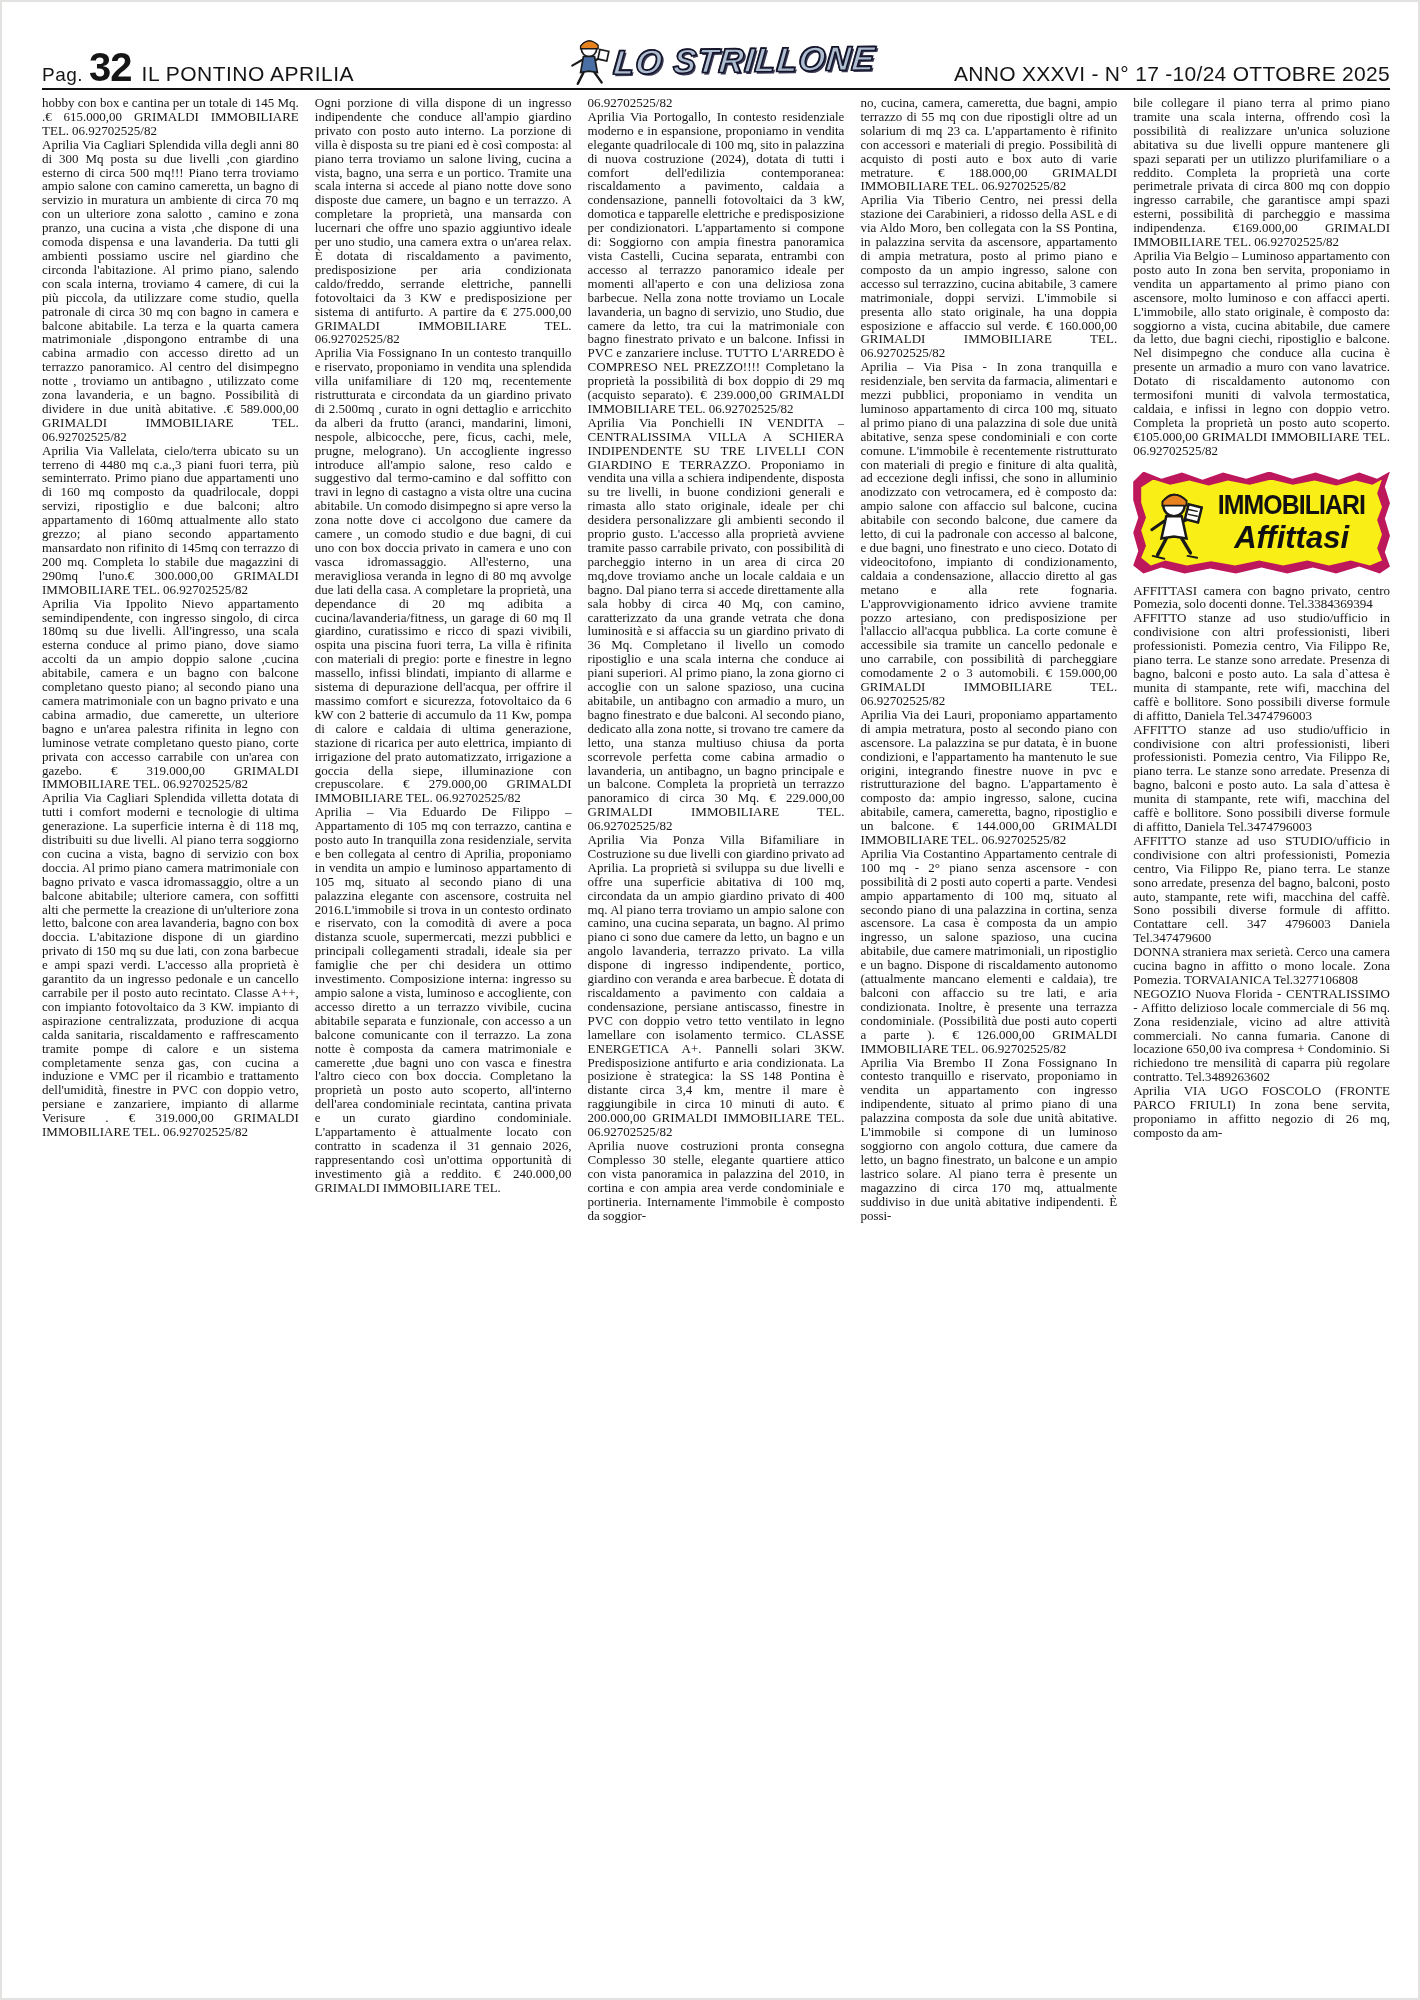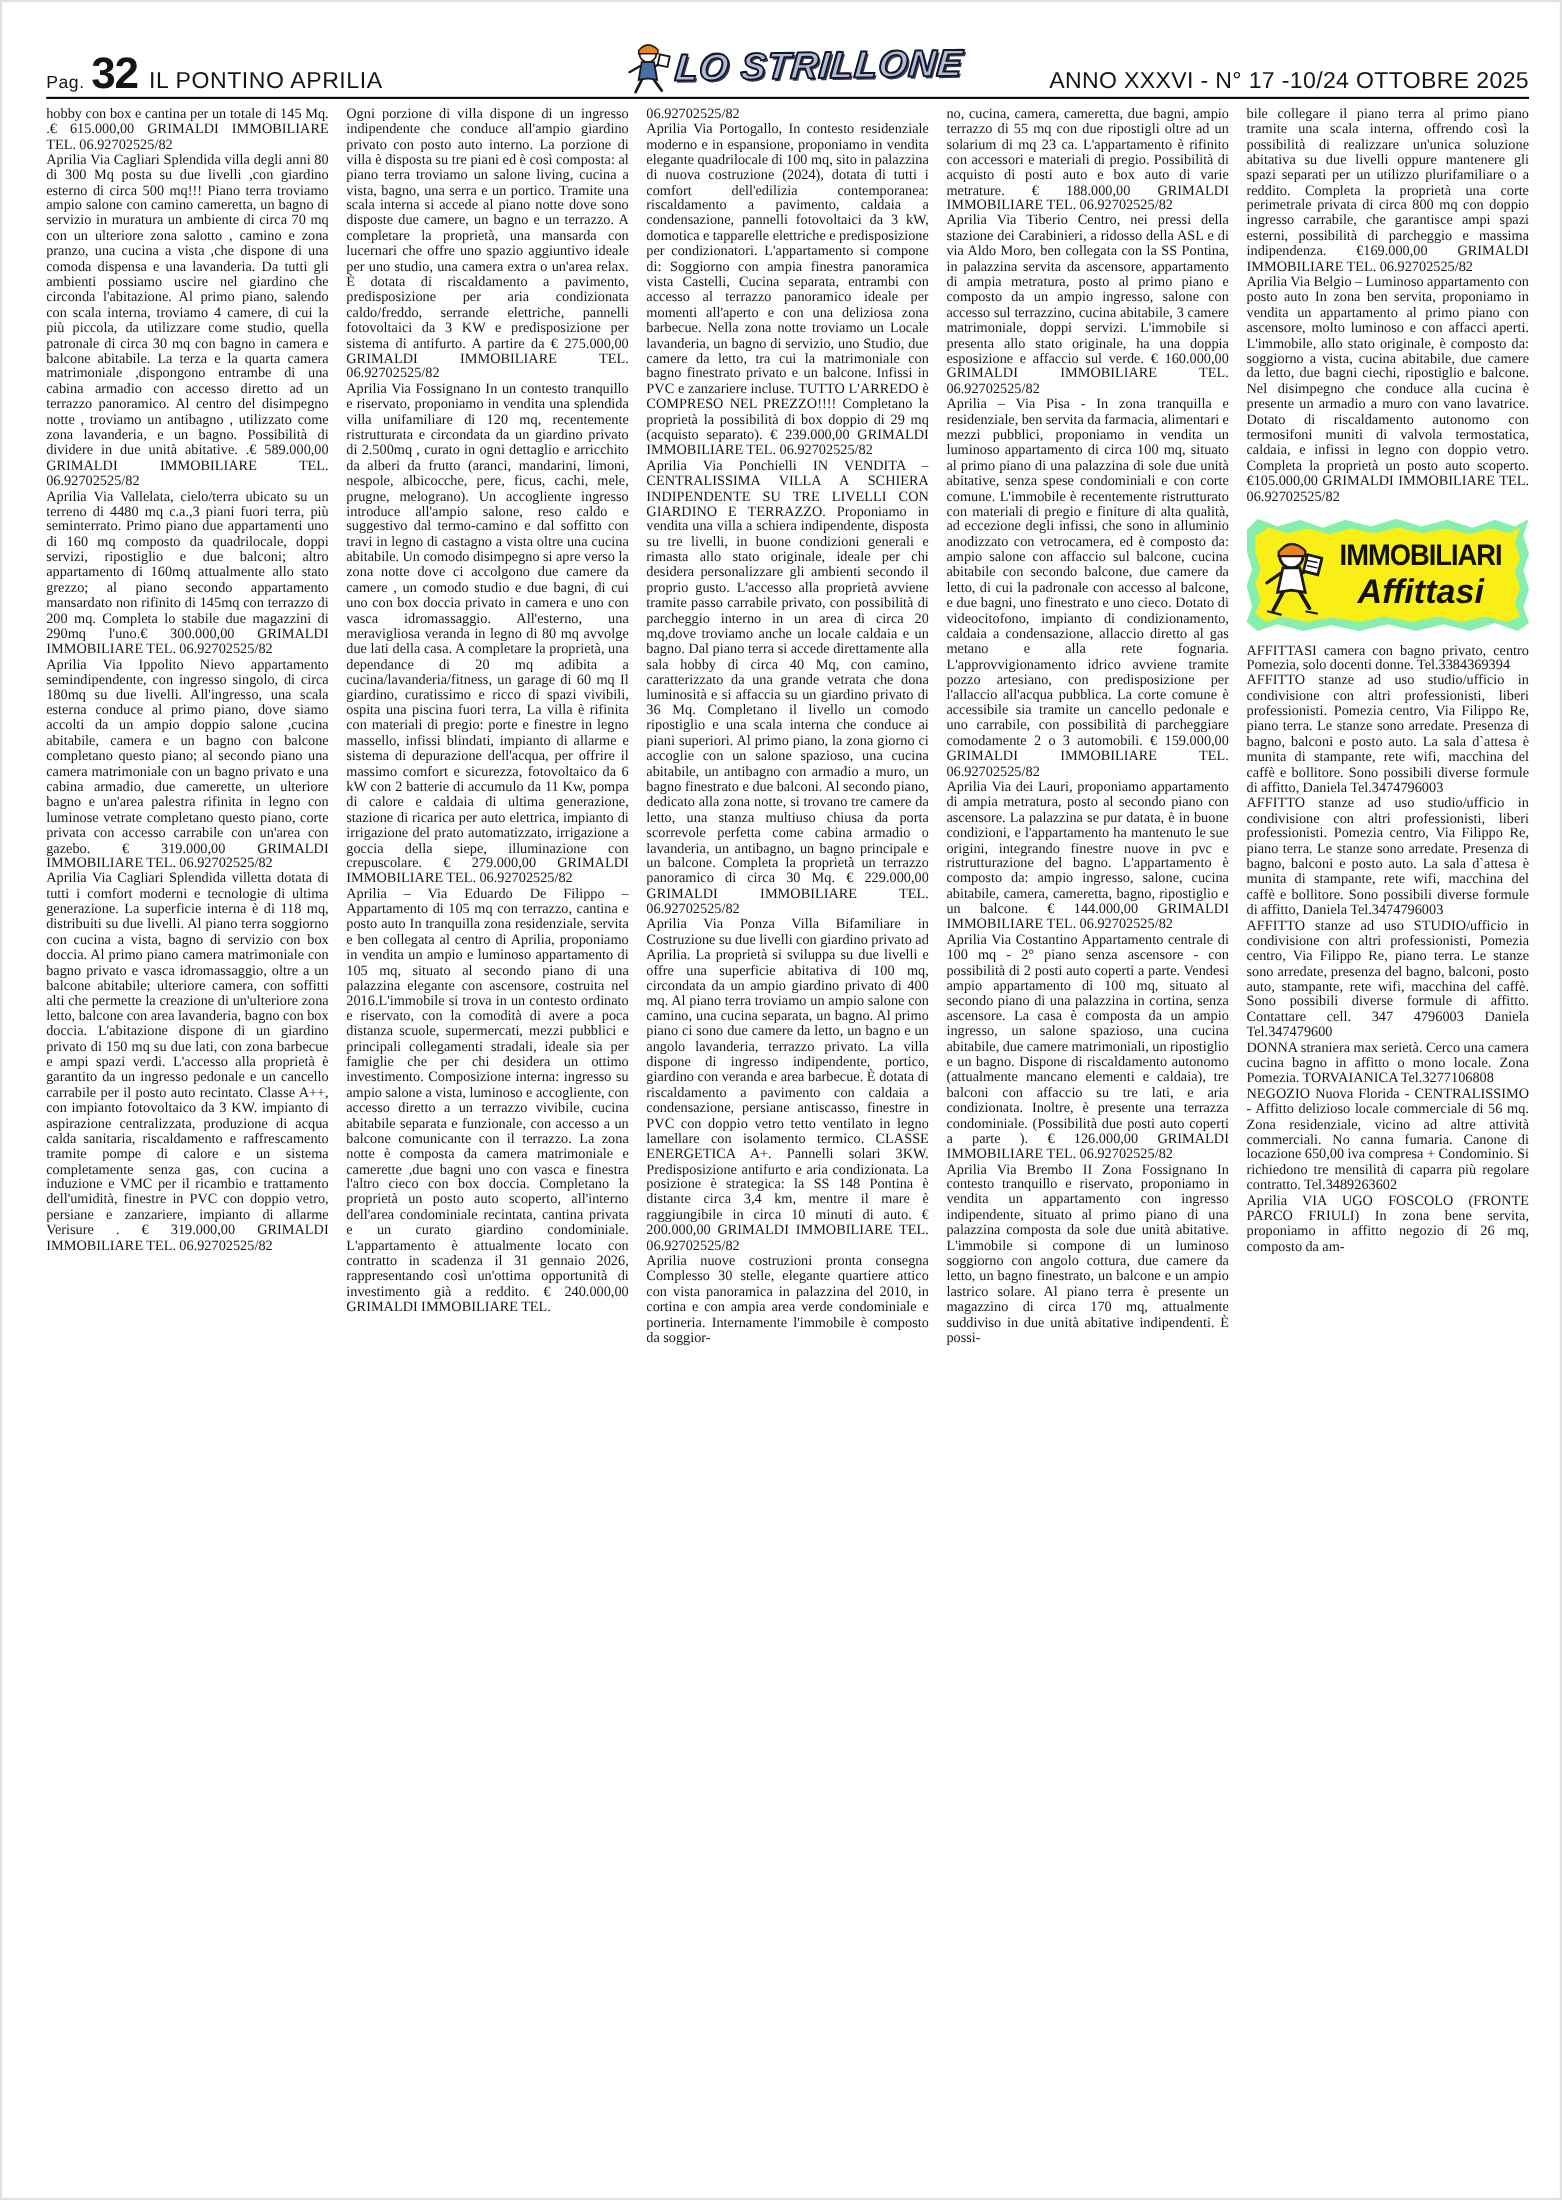--- a/index.html
+++ b/index.html
@@ -13,21 +13,21 @@
     box-shadow:inset 0 0 0 2px #e2e2e0;
   }
   
   .masthead{
     position:absolute;left:42px;right:30px;top:36px;height:52px;
     border-bottom:2.5px solid #111;
     font-family:"Liberation Sans","DejaVu Sans",sans-serif;
     display:flex;align-items:flex-end;justify-content:space-between;
   }
   .mh-left{display:flex;align-items:baseline;gap:6px;padding-bottom:2px;}
-  .mh-pag{font-size:16px;letter-spacing:.5px;}
+  .mh-pag{font-size:19px;letter-spacing:.5px;}
   .mh-num{font-size:40px;font-weight:bold;line-height:.8;letter-spacing:-1px;}
   .mh-edition{font-size:21px;letter-spacing:.5px;margin-left:4px;}
   .mh-right{font-size:21px;letter-spacing:.3px;padding-bottom:2px;}
   .logo{
     position:absolute;left:50%;top:-6px;transform:translateX(-50%);
     width:300px;height:60px;display:flex;align-items:center;gap:2px;z-index:3;
   }
   .logo-text{
     font-family:"Liberation Sans","DejaVu Sans",sans-serif;
     font-weight:bold;font-style:italic;font-size:34px;letter-spacing:1px;
@@ -43,21 +43,21 @@
   }
   .col{
     flex:1 1 0;min-width:0;overflow:hidden;
     text-align:justify;
     font-size:13px;line-height:13.9px;
     hyphens:auto;-webkit-hyphens:auto;word-spacing:-0.2px;
   }
   .ad{margin:0;}
   
   .banner-outer{
-    margin:14px 0 10px 0;background:#86efac;padding:0;height:102px;position:relative;
+    margin:14px 0 10px 0;background:#be185d;padding:0;height:102px;position:relative;
     clip-path:polygon(0% 10%,4% 0%,11% 7%,19% 1%,27% 8%,35% 1%,44% 7%,53% 0%,62% 7%,71% 1%,80% 8%,88% 1%,95% 7%,100% 0%,98% 15%,100% 31%,98% 46%,100% 63%,98% 79%,100% 93%,96% 100%,88% 93%,79% 100%,70% 94%,60% 100%,50% 94%,40% 100%,30% 95%,20% 100%,11% 94%,4% 100%,0% 92%,2% 78%,0% 60%,2% 45%,0% 28%);
   }
   .banner-inner{
     position:absolute;inset:8px;background:#f9ee15;
     clip-path:polygon(0% 9%,5% 0%,12% 6%,20% 1%,28% 7%,36% 1%,45% 6%,54% 0%,63% 6%,72% 1%,81% 7%,89% 1%,96% 6%,100% 0%,98% 16%,100% 32%,98% 47%,100% 64%,98% 80%,100% 94%,95% 100%,87% 94%,78% 100%,69% 94%,59% 100%,49% 94%,39% 100%,29% 95%,19% 100%,10% 94%,4% 100%,0% 91%,2% 77%,0% 59%,2% 44%,0% 27%);
     display:flex;align-items:center;justify-content:flex-start;gap:2px;padding:2px 4px;
     font-family:"Liberation Sans","DejaVu Sans",sans-serif;
   }
   .banner-txt{flex:1;text-align:center;color:#111;line-height:1;}
   .banner-line1{font-size:27px;font-weight:800;letter-spacing:-1px;transform:scaleX(.92);}

